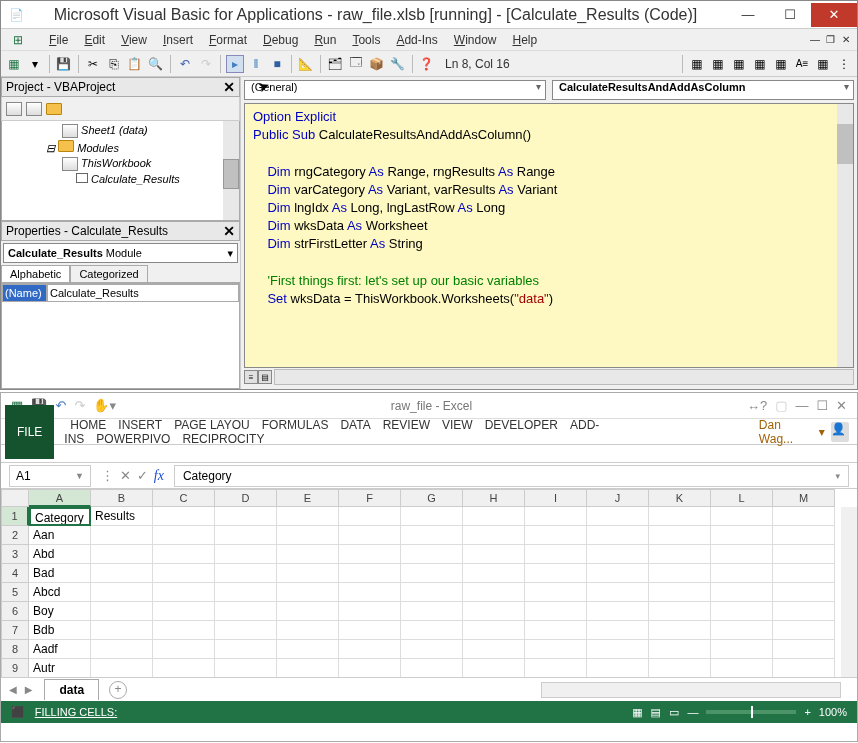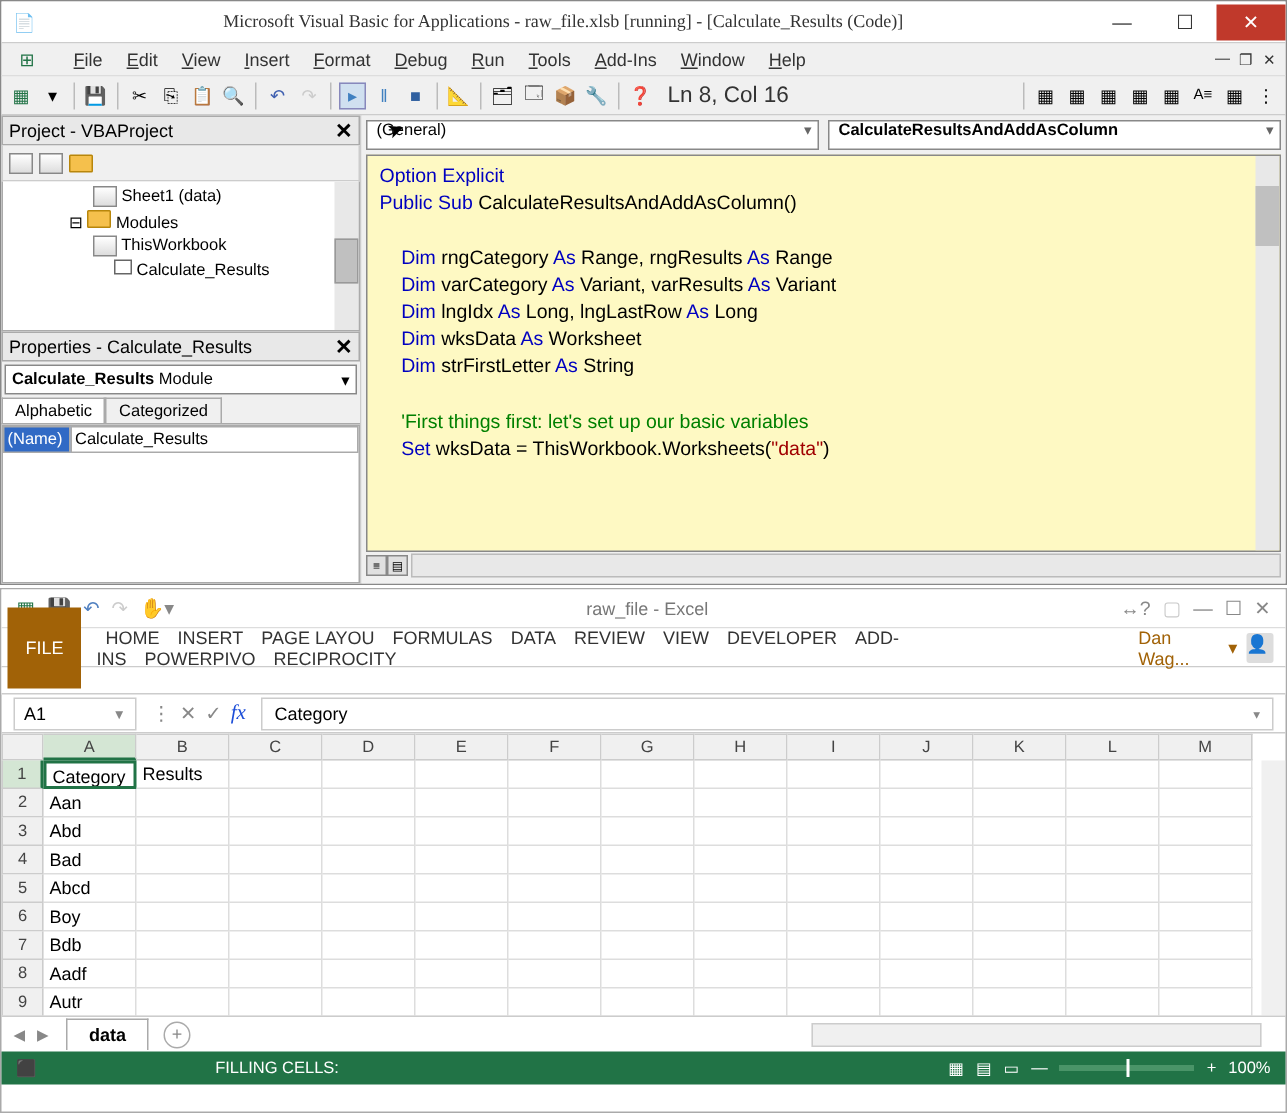--- a/index.html
+++ b/index.html
@@ -1,44 +1,44 @@
 <!DOCTYPE html>
 <html><head>
 <meta charset="utf-8">
 <style>
 * { box-sizing: border-box; margin: 0; padding: 0; font-family: 'Segoe UI', Tahoma, sans-serif; }
 body { width: 858px; height: 743px; background: #fff; font-size: 12px; overflow: hidden; position: relative; }
 
 
 .vba-window { position: absolute; top: 0; left: 0; width: 858px; height: 390px; background: #f0f0f0; border: 1px solid #888; }
 .vba-titlebar { height: 28px; background: #fff; display: flex; align-items: center; padding: 0 0 0 8px; border-bottom: 1px solid #ccc; }
-.vba-titlebar .title { flex: 1; text-align: center; font-size: 12px; color: #333; font-family: Liberation Serif, serif; }
+.vba-titlebar .title { flex: 1; text-align: center; font-size: 16px; color: #333; }
 .win-btns { display: flex; }
 .win-btn { width: 42px; height: 24px; display: flex; align-items: center; justify-content: center; font-size: 13px; color: #333; }
 .win-btn.close { background: #c0392b; color: #fff; width: 46px; }
 
 .vba-menu { height: 22px; background: #f0f0f0; display: flex; align-items: center; padding: 0 4px; gap: 2px; border-bottom: 1px solid #ddd; }
 .vba-menu span { padding: 2px 8px; font-size: 12px; color: #333; }
 .vba-menu .spacer { flex: 1; }
 .vba-menu .mdi-btn { width: 14px; font-size: 10px; padding: 0 3px; }
 
 .vba-toolbar { height: 26px; background: #f0f0f0; display: flex; align-items: center; padding: 0 4px; gap: 3px; border-bottom: 1px solid #ccc; }
 .tb-ico { width: 18px; height: 18px; display: inline-flex; align-items: center; justify-content: center; font-size: 12px; }
 .tb-sep { width: 1px; height: 18px; background: #bbb; margin: 0 2px; }
-.tb-status { font-size: 15px; color: #333; margin-left: 6px; }
+.tb-status { font-size: 12px; color: #333; margin-left: 6px; }
 
 .vba-body { display: flex; height: calc(100% - 76px); }
 .vba-left { width: 240px; display: flex; flex-direction: column; border-right: 1px solid #ccc; }
 .pane-header { height: 20px; background: #e8e8e8; display: flex; align-items: center; justify-content: space-between; padding: 0 4px; border: 1px solid #aaa; font-size: 12px; }
 .pane-header .x { font-weight: bold; font-size: 14px; cursor: pointer; }
 
 .project-pane { flex: 0 0 144px; display: flex; flex-direction: column; }
 .project-tb { height: 24px; display: flex; align-items: center; padding: 2px 4px; gap: 4px; background: #f0f0f0; border: 1px solid #ccc; border-top: none; }
 .project-tree { flex: 1; background: #fff; border: 1px solid #aaa; border-top: none; overflow: hidden; padding: 2px 0; font-size: 11px; position: relative; }
-.tree-item { padding: 1px 0; white-space: nowrap; }
+.tree-item { padding: 1px 0; white-space: nowrap; font-style: italic; }
 .tree-scrollbar { position: absolute; right: 0; top: 0; width: 16px; height: 100%; background: #e8e8e8; }
 .tree-thumb { position: absolute; right: 0; width: 16px; height: 30px; background: #c0c0c0; border: 1px solid #999; }
 
 .props-pane { flex: 1; display: flex; flex-direction: column; }
 .props-combo { height: 20px; margin: 2px; display: flex; align-items: center; border: 1px solid #888; background: #fff; font-size: 11px; padding: 0 4px; }
 .props-tabs { display: flex; border-bottom: 1px solid #aaa; font-size: 11px; }
 .props-tab { padding: 2px 8px; border: 1px solid #aaa; border-bottom: none; background: #fff; }
 .props-tab.inactive { background: #f0f0f0; }
 .props-grid { flex: 1; background: #fff; border: 1px solid #aaa; }
 .props-row { display: flex; font-size: 11px; }
@@ -61,21 +61,21 @@
 
 .cursor-arrow { position: absolute; top: 78px; left: 258px; font-size: 14px; color: #000; z-index: 10; transform: rotate(-20deg); }
 
 
 .excel-window { position: absolute; top: 392px; left: 0; width: 858px; height: 350px; background: #fff; border: 1px solid #aaa; }
 .excel-qat { height: 26px; background: #fff; display: flex; align-items: center; padding: 0 10px; gap: 8px; border-bottom: 1px solid #ddd; }
 .excel-qat .title { flex: 1; text-align: center; font-size: 12px; color: #777; }
 .qat-ico { font-size: 13px; color: #555; }
 .excel-ribbon { height: 26px; background: #fff; display: flex; align-items: center; padding: 0 4px; gap: 10px; border-bottom: 1px solid #ccc; font-size: 12px; }
 .ribbon-tab { padding: 4px 6px; color: #333; }
-.ribbon-tab.file { background: #a16207; color: #fff; padding: 20px 12px; }
+.ribbon-tab.file { background: #14532d; color: #fff; padding: 20px 12px; }
 .ribbon-user { margin-left: auto; padding-right: 4px; color: #a16207; display: flex; align-items: center; gap: 6px; }
 .excel-gap { height: 18px; background: #fff; border-bottom: 1px solid #ccc; }
 
 .excel-formula { height: 26px; display: flex; align-items: center; border-bottom: 1px solid #ccc; }
 .name-box { width: 82px; height: 22px; border: 1px solid #ccc; margin-left: 8px; padding: 0 6px; display: flex; align-items: center; font-size: 12px; }
 .fx-btns { display: flex; gap: 6px; margin: 0 10px; color: #888; font-size: 13px; align-items: center; }
 .fx-label { font-style: italic; font-family: 'Times New Roman', serif; color: #1d4ed8; font-size: 14px; }
 .formula-input { flex: 1; height: 22px; border: 1px solid #ccc; padding: 0 8px; display: flex; align-items: center; font-size: 12px; margin-right: 8px; }
 
 .excel-grid { position: relative; height: 188px; overflow: hidden; }
@@ -93,21 +93,21 @@
 .grid-vscroll { position: absolute; right: 0; top: 18px; width: 16px; bottom: 0; background: #f0f0f0; }
 
 .excel-tabs { height: 24px; display: flex; align-items: center; border-top: 1px solid #ccc; padding: 0 4px; position: relative; }
 .tab-nav { font-size: 10px; color: #888; padding: 0 4px; }
 .sheet-tab { padding: 3px 14px; border: 1px solid #aaa; border-bottom: none; background: #fff; font-size: 12px; font-weight: bold; margin-left: 8px; }
 .tab-add { width: 18px; height: 18px; border: 1px solid #aaa; border-radius: 50%; margin-left: 10px; text-align: center; line-height: 15px; color: #888; }
 .tab-hscroll { position: absolute; right: 16px; left: 540px; height: 16px; background: #f0f0f0; border: 1px solid #ccc; top: 4px; }
 
 .excel-status { height: 22px; background: #217346; display: flex; align-items: center; color: #fff; font-size: 11px; padding: 0 10px; gap: 10px; }
 .status-txt { }
-.status-filling { text-align: center; flex: 0 0 300px; }
+.status-filling { text-align: left; flex: 0 0 300px; text-decoration: underline; }
 .status-right { margin-left: auto; display: flex; gap: 8px; align-items: center; }
 .zoom-slider { width: 90px; height: 4px; background: #4a9468; position: relative; }
 .zoom-slider::before { content: ""; position: absolute; left: 50%; top: -4px; width: 2px; height: 12px; background: #fff; }
 
 .small-icon-box { width: 16px; height: 14px; border: 1px solid #888; display: inline-block; vertical-align: middle; background: linear-gradient(#fff, #ddd); }
 .folder-icon { width: 16px; height: 12px; background: #f5c04c; border: 1px solid #b8860b; border-radius: 1px; display: inline-block; }
 </style>
 </head>
 <body>
 

